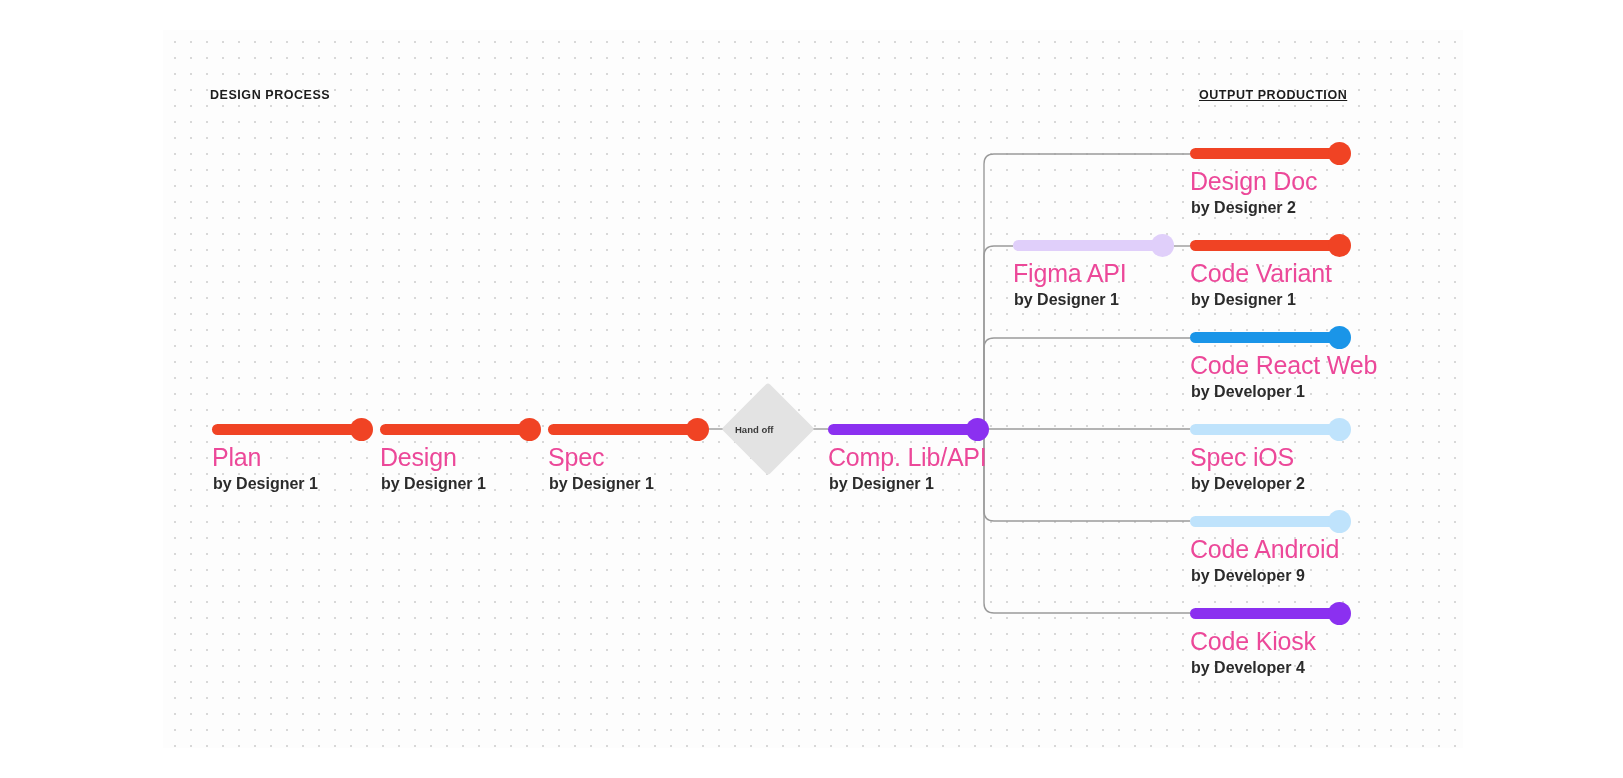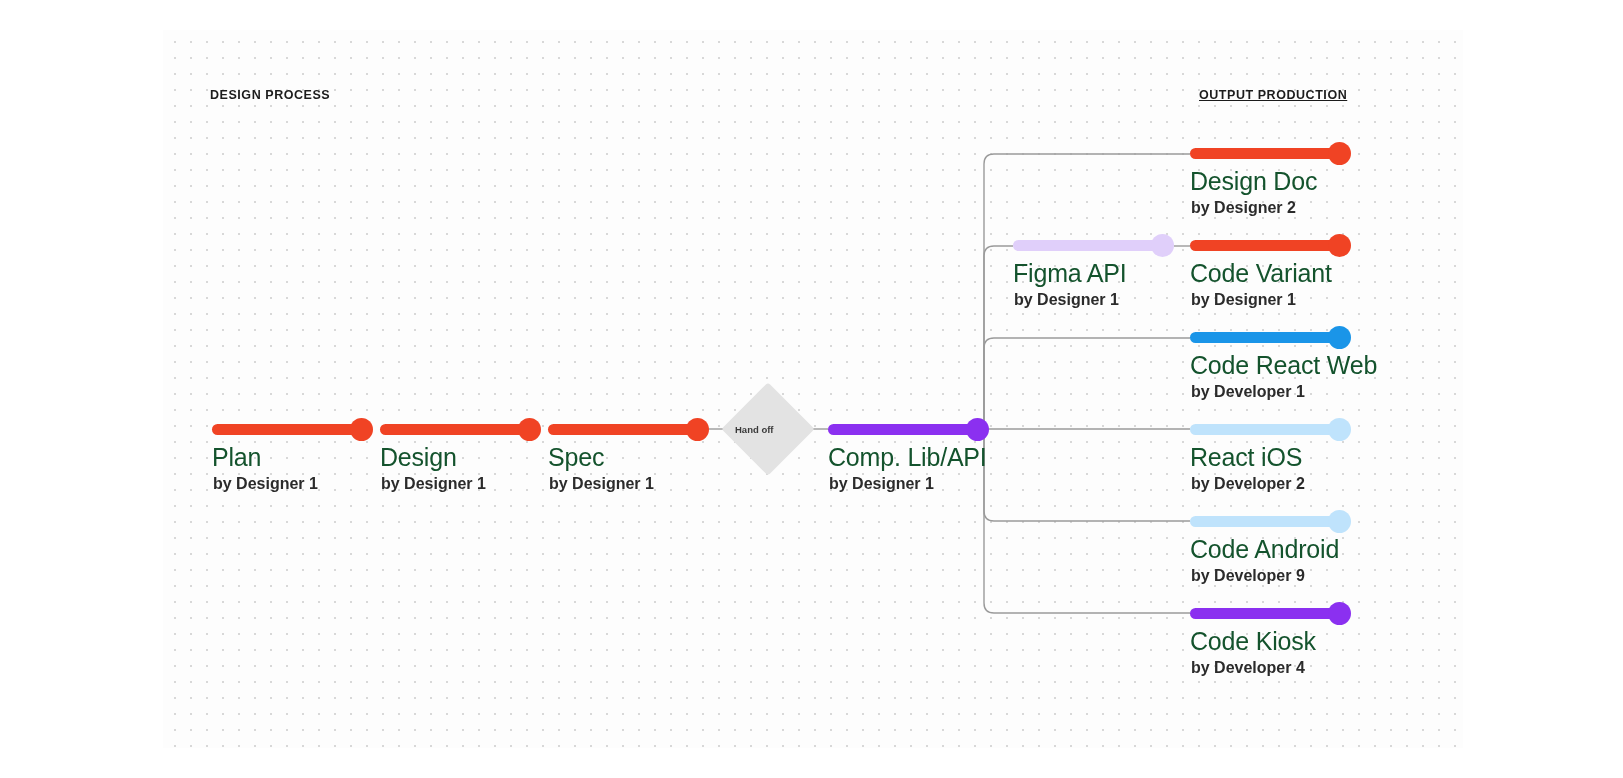--- a/index.html
+++ b/index.html
@@ -48,21 +48,21 @@
     width:23px;height:23px;
     border-radius:50%;
     top:-6px;
   }
   .node .title{
     position:absolute;
     left:0;
     top:19px;
     font-size:25px;
     font-weight:400;
-    color:#14532d;
+    color:#ec4899;
     white-space:nowrap;
     letter-spacing:-0.2px;
   }
   .node .byline{
     position:absolute;
     left:1px;
     top:51px;
     font-size:16px;
     font-weight:bold;
     color:#2b2b2b;
@@ -165,21 +165,21 @@
       </div>
       <div class="node" style="left: 1190px; top: 332px;">
         <div class="bar" style="width: 150px; background: rgb(26, 149, 232);"></div>
         <div class="knob" style="left: 138px; background: rgb(26, 149, 232);"></div>
         <div class="title">Code React Web</div>
         <div class="byline">by Developer 1</div>
       </div>
       <div class="node" style="left: 1190px; top: 424px;">
         <div class="bar" style="width: 150px; background: rgb(191, 227, 252);"></div>
         <div class="knob" style="left: 138px; background: rgb(191, 227, 252);"></div>
-        <div class="title">React iOS</div>
+        <div class="title">Spec iOS</div>
         <div class="byline">by Developer 2</div>
       </div>
       <div class="node" style="left: 1190px; top: 516px;">
         <div class="bar" style="width: 150px; background: rgb(191, 227, 252);"></div>
         <div class="knob" style="left: 138px; background: rgb(191, 227, 252);"></div>
         <div class="title">Code Android</div>
         <div class="byline">by Developer 9</div>
       </div>
       <div class="node" style="left: 1190px; top: 608px;">
         <div class="bar" style="width: 150px; background: rgb(139, 48, 240);"></div>

